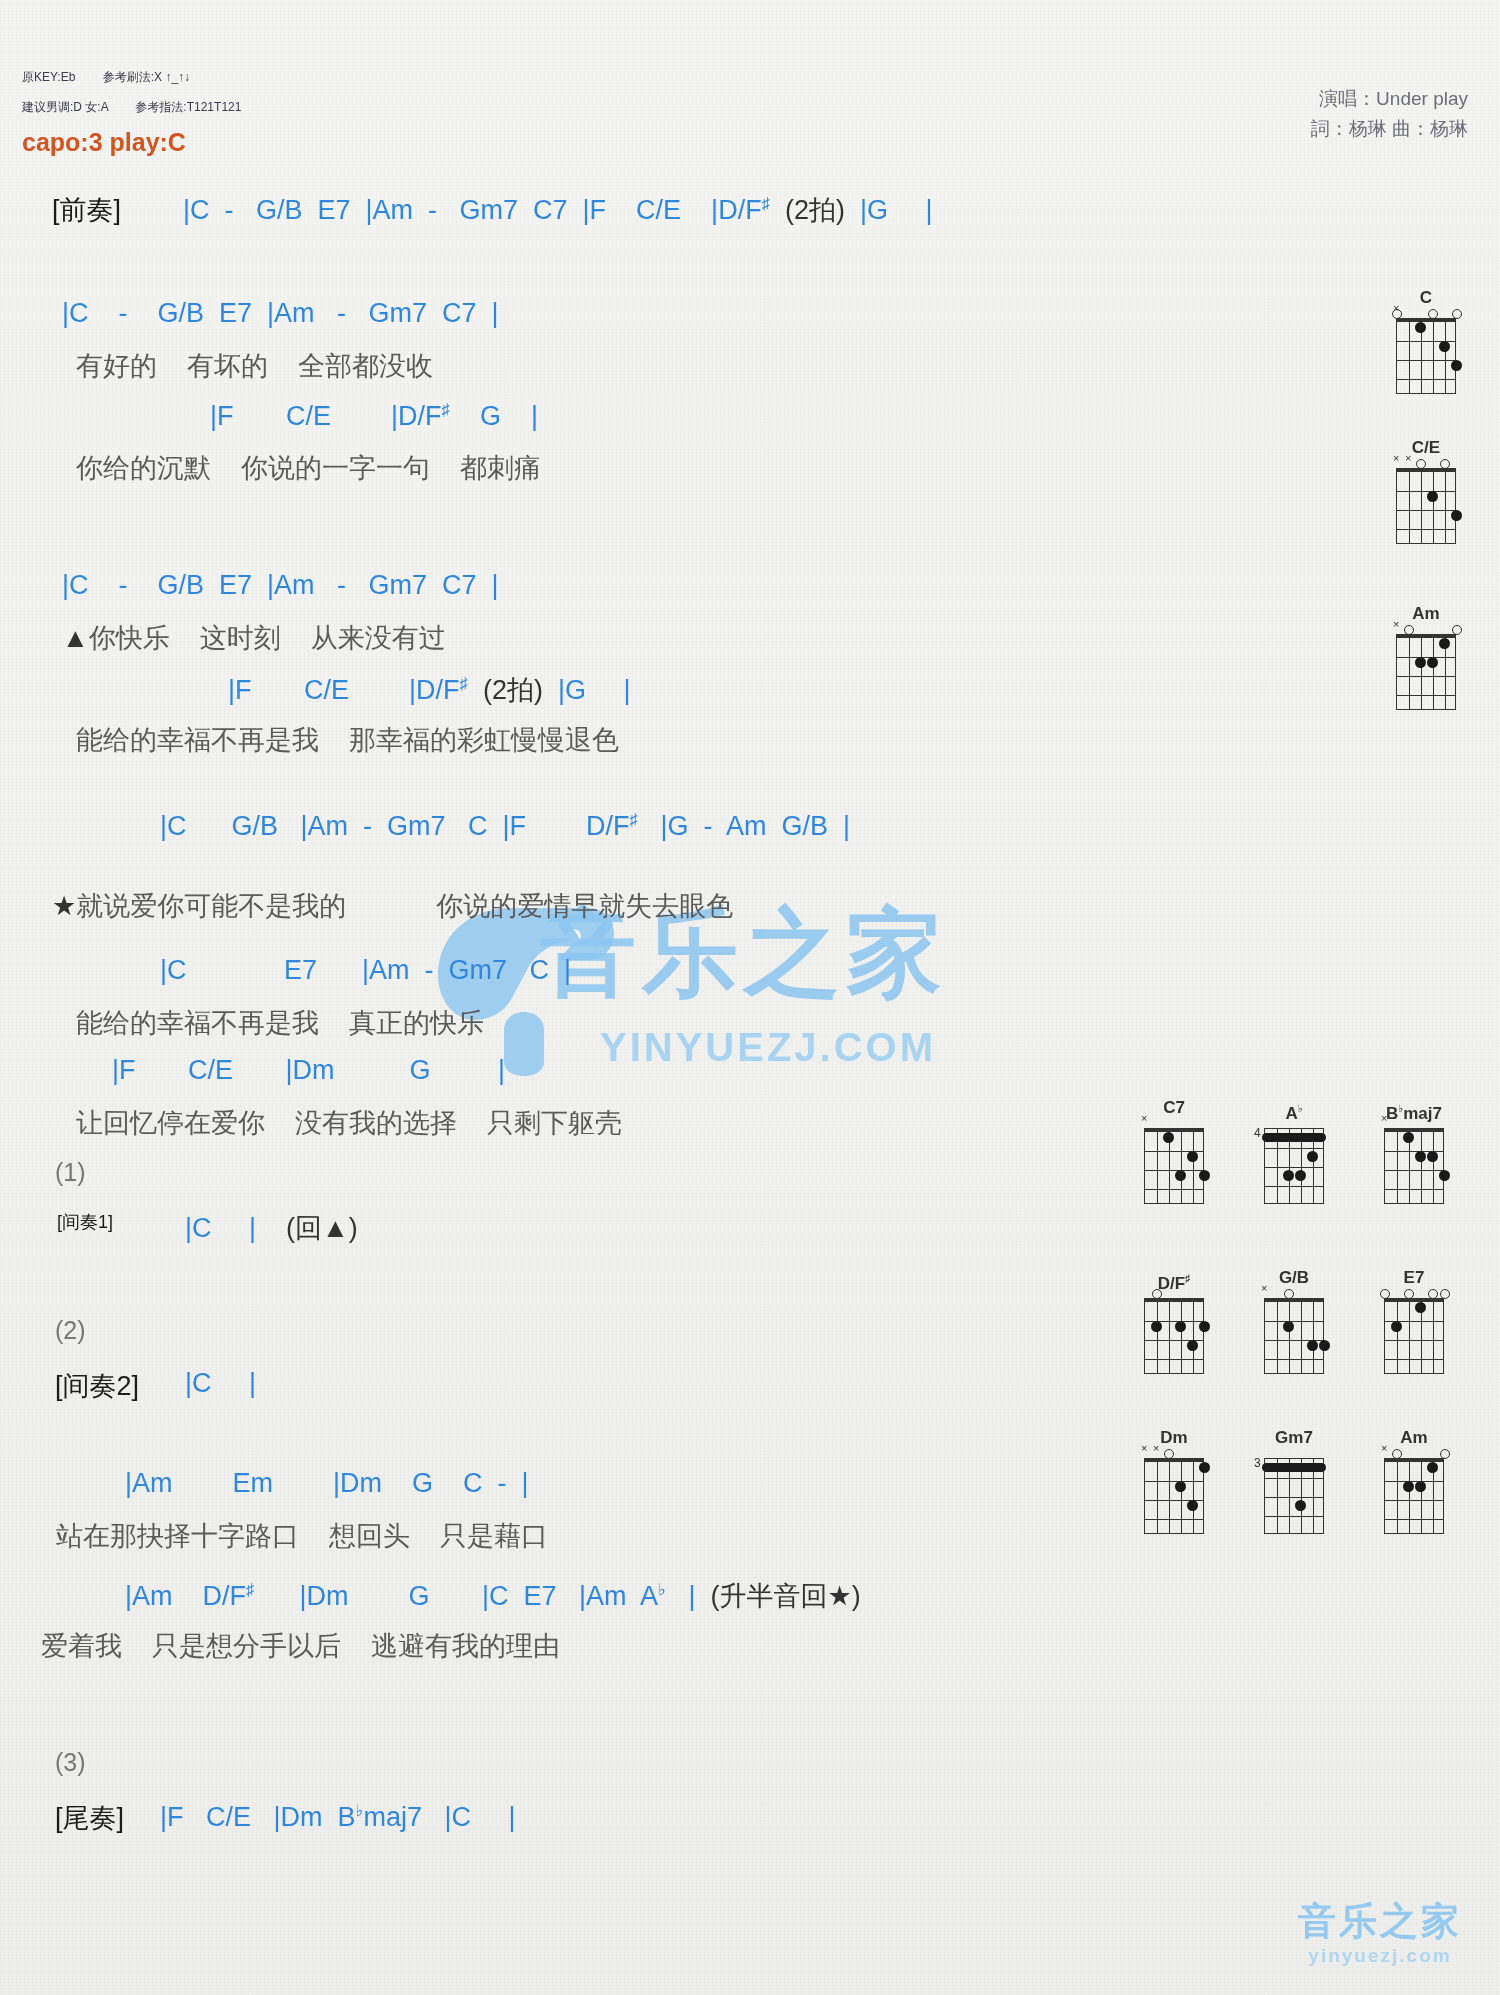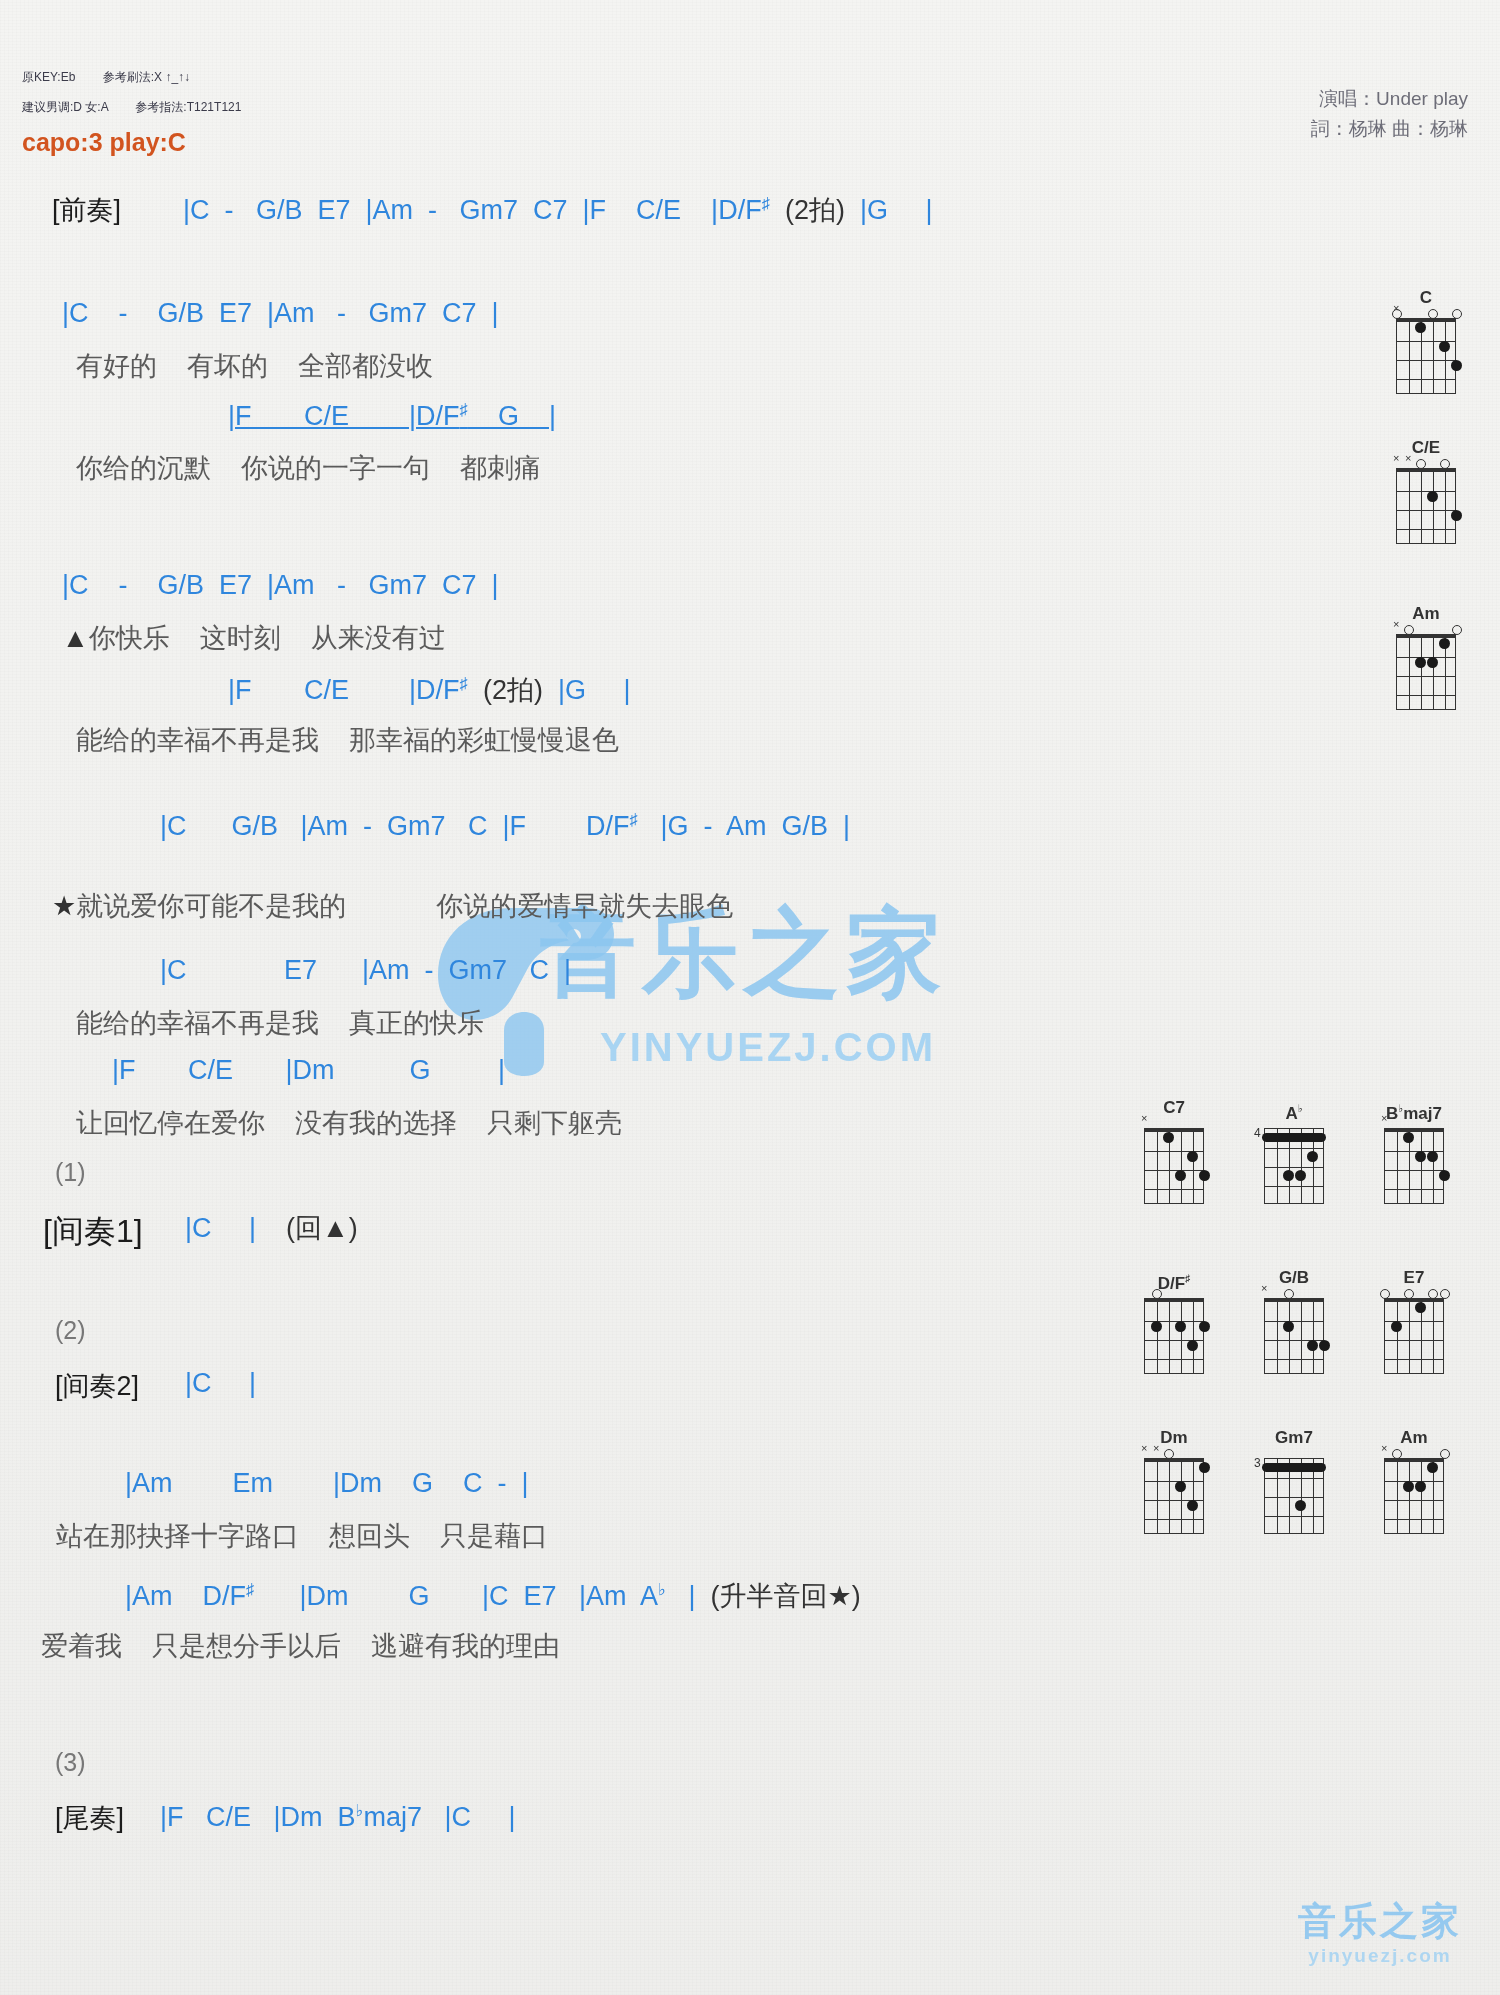--- a/index.html
+++ b/index.html
@@ -108,34 +108,34 @@
   <div id="wm-bottom">
     <div class="b1">音乐之家</div>
     <div class="b2">yinyuezj.com</div>
   </div>
 
   <div id="music-layer">
       <div class="block lab" style="left: 52px; top: 192px; font-size: 27px;">[前奏]</div>
       <div class="block cline" style="left: 168px; top: 192px; margin-left: 15px;">|C  -   G/B  E7  |Am  -   Gm7  C7  |F    C/E    |D/F<span class="sup">♯</span>  <span class="marker">(2拍)</span>  |G     |</div>
       <div class="block cline" style="left: 62px; top: 298px;">|C    -    G/B  E7  |Am   -   Gm7  C7  |</div>
       <div class="block lline" style="left: 76px; top: 348px;">有好的    有坏的    全部都没收</div>
-      <div class="block cline" style="left: 228px; top: 400px; text-decoration: underline;">|F       C/E        |D/F<span class="sup">♯</span>    G    |</div>
+      <div class="block cline" style="left: 210px; top: 400px;">|F       C/E        |D/F<span class="sup">♯</span>    G    |</div>
       <div class="block lline" style="left: 76px; top: 450px;">你给的沉默    你说的一字一句    都刺痛</div>
       <div class="block cline" style="left: 62px; top: 570px;">|C    -    G/B  E7  |Am   -   Gm7  C7  |</div>
       <div class="block lline" style="left: 62px; top: 620px;"><span class="marker">▲</span>你快乐    这时刻    从来没有过</div>
       <div class="block cline" style="left: 228px; top: 672px;">|F       C/E        |D/F<span class="sup">♯</span>  <span class="marker">(2拍)</span>  |G     |</div>
       <div class="block lline" style="left: 76px; top: 722px;">能给的幸福不再是我    那幸福的彩虹慢慢退色</div>
       <div class="block cline" style="left: 160px; top: 810px;">|C      G/B   |Am  -  Gm7   C  |F        D/F<span class="sup">♯</span>   |G  -  Am  G/B  |</div>
       <div class="block lline" style="left: 52px; top: 888px;"><span class="marker">★</span>就说爱你可能不是我的            你说的爱情早就失去眼色</div>
       <div class="block cline" style="left: 160px; top: 955px;">|C             E7      |Am  -  Gm7   C  |</div>
       <div class="block lline" style="left: 76px; top: 1005px;">能给的幸福不再是我    真正的快乐</div>
       <div class="block cline" style="left: 112px; top: 1055px;">|F       C/E       |Dm          G         |</div>
       <div class="block lline" style="left: 76px; top: 1105px;">让回忆停在爱你    没有我的选择    只剩下躯壳</div>
       <div class="block grey" style="left: 55px; top: 1158px; font-size: 25px;">(1)</div>
-      <div class="block lab" style="left: 43px; top: 1210px; font-size: 32px; text-align: right;">[间奏1]</div>
+      <div class="block lab" style="left: 57px; top: 1210px; font-size: 18px; text-align: right;">[间奏1]</div>
       <div class="block cline" style="left: 185px; top: 1210px;">|C     |    <span class="marker">(回▲)</span></div>
       <div class="block grey" style="left: 55px; top: 1316px; font-size: 25px;">(2)</div>
       <div class="block lab" style="left: 55px; top: 1368px; font-size: 27px;">[间奏2]</div>
       <div class="block cline" style="left: 185px; top: 1368px;">|C     |</div>
       <div class="block cline" style="left: 125px; top: 1468px;">|Am        Em        |Dm    G    C  -  |</div>
       <div class="block lline" style="left: 56px; top: 1518px;">站在那抉择十字路口    想回头    只是藉口</div>
       <div class="block cline" style="left: 125px; top: 1578px;">|Am    D/F<span class="sup">♯</span>      |Dm        G       |C  E7   |Am  A<span class="sup">♭</span>   |  <span class="marker">(升半音回★)</span></div>
       <div class="block lline" style="left: 41px; top: 1628px;">爱着我    只是想分手以后    逃避有我的理由</div>
       <div class="block grey" style="left: 55px; top: 1748px; font-size: 25px;">(3)</div>
       <div class="block lab" style="left: 55px; top: 1800px; font-size: 27px;">[尾奏]</div>

